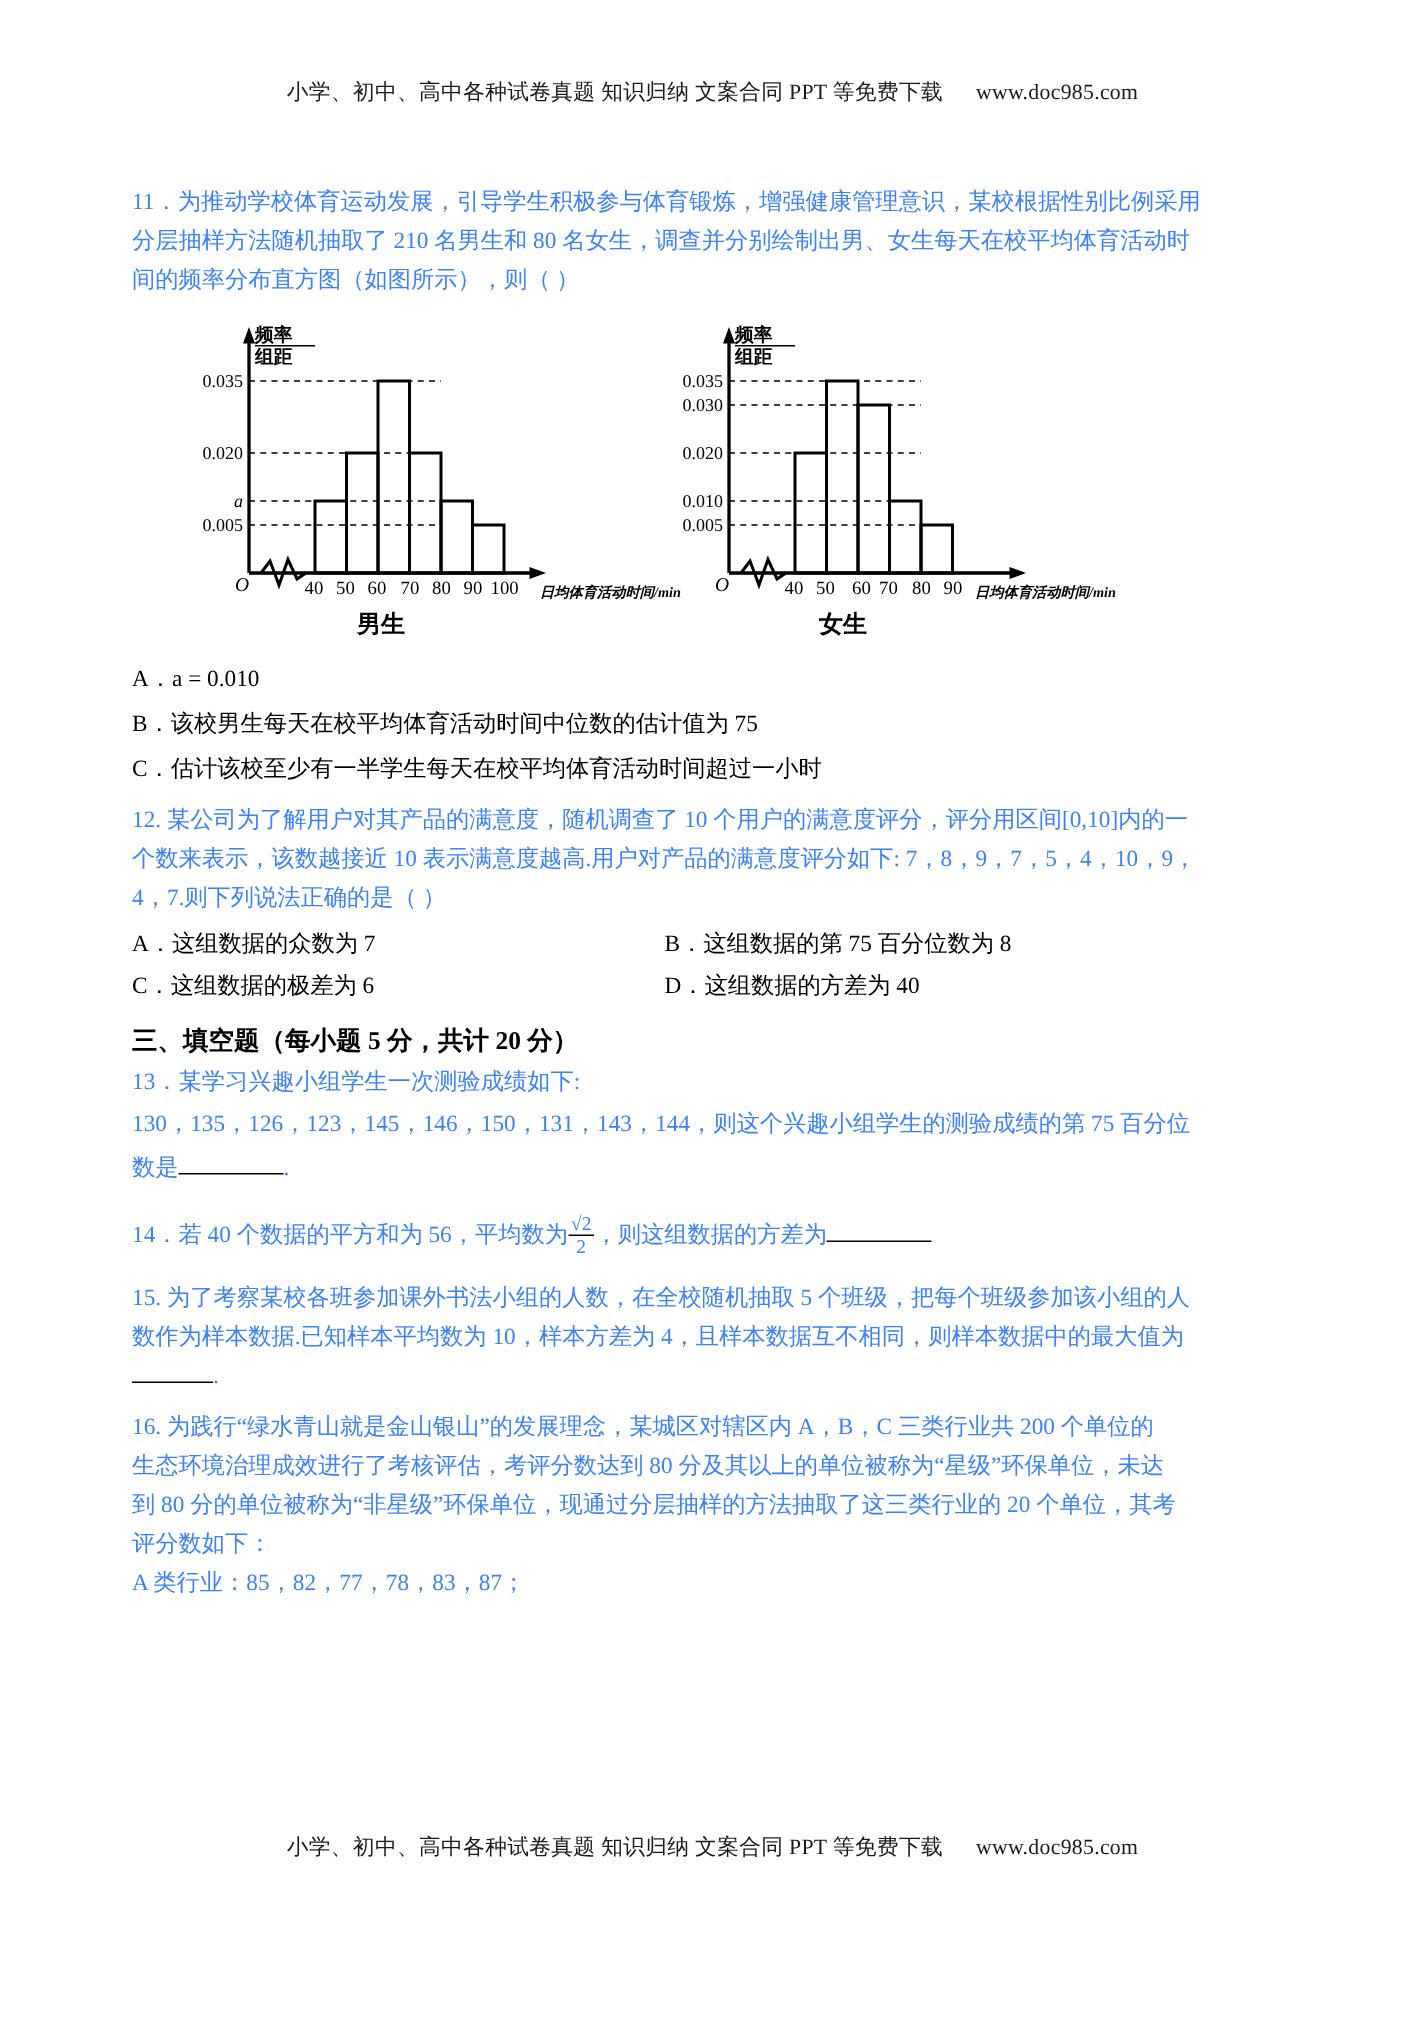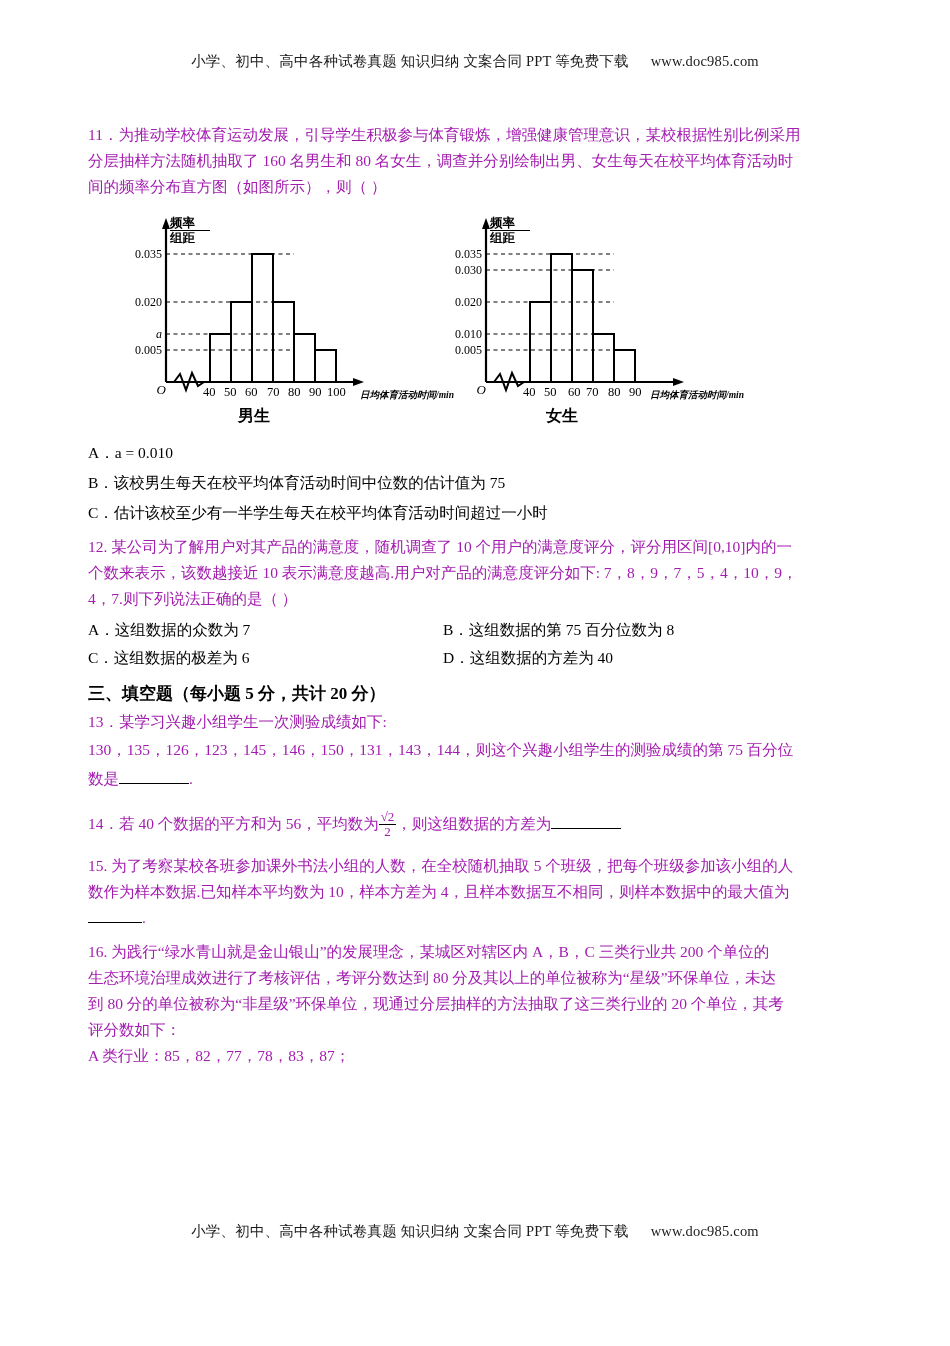--- a/index.html
+++ b/index.html
@@ -40,21 +40,21 @@
   .content {
     position: absolute;
     left: 88px;
     top: 118px;
     width: 790px;
   }
 
   .line {
     font-size: 15.5px;
     line-height: 26px;
-    color: #a21caf;
+    color: #3b82f6;
     white-space: nowrap;
   }
   .opt-row {
     display: flex;
     font-size: 15.5px;
     line-height: 28px;
   }
   .opt-row .lft { width: 355px; flex: 0 0 355px; }
   .opt-row .rgt { flex: 1; }
   .ital { font-style: italic; font-family: "Liberation Serif", serif; }
@@ -153,21 +153,21 @@
 
   <div class="hdr">
     <span>小学、初中、高中各种试卷真题 知识归纳 文案合同 PPT 等免费下载</span><span class="url">www.doc985.com</span>
   </div>
 
   <div class="content">
 
 
     <div style="margin-top:4px;">
       <div class="line"><span>11．</span><span>为推动学校体育运动发展，引导学生积极参与体育锻炼，增强健康管理意识，某校根据性别比例采用</span></div>
-      <div class="line">分层抽样方法随机抽取了 160 名男生和 80 名女生，调查并分别绘制出男、女生每天在校平均体育活动时</div>
+      <div class="line">分层抽样方法随机抽取了 210 名男生和 80 名女生，调查并分别绘制出男、女生每天在校平均体育活动时</div>
       <div class="line">间的频率分布直方图（如图所示），则（    ）</div>
     </div>
 
     <div class="charts">
 
       <div class="chart boys">
         <svg width="300" height="200" viewBox="0 0 300 200">
 
           <line x1="58" y1="172" x2="58" y2="16" stroke="#000" stroke-width="2.2"></line>
           <polygon points="58,8 54,19 62,19" fill="#000"></polygon>

